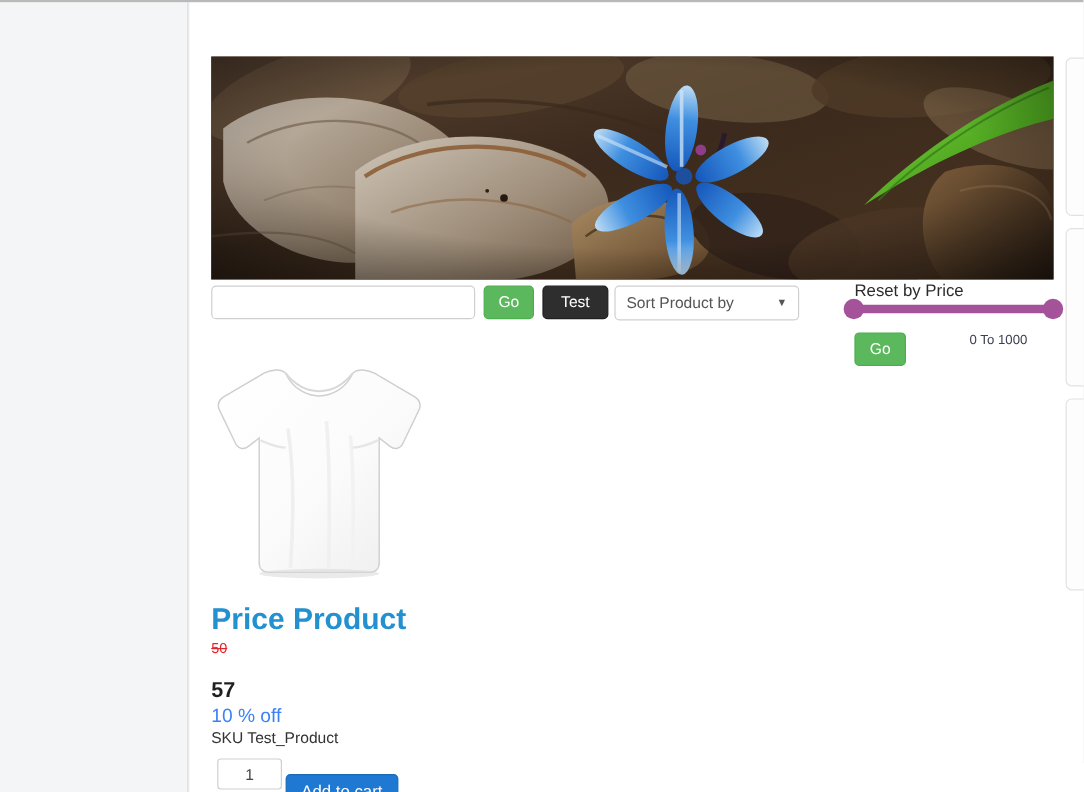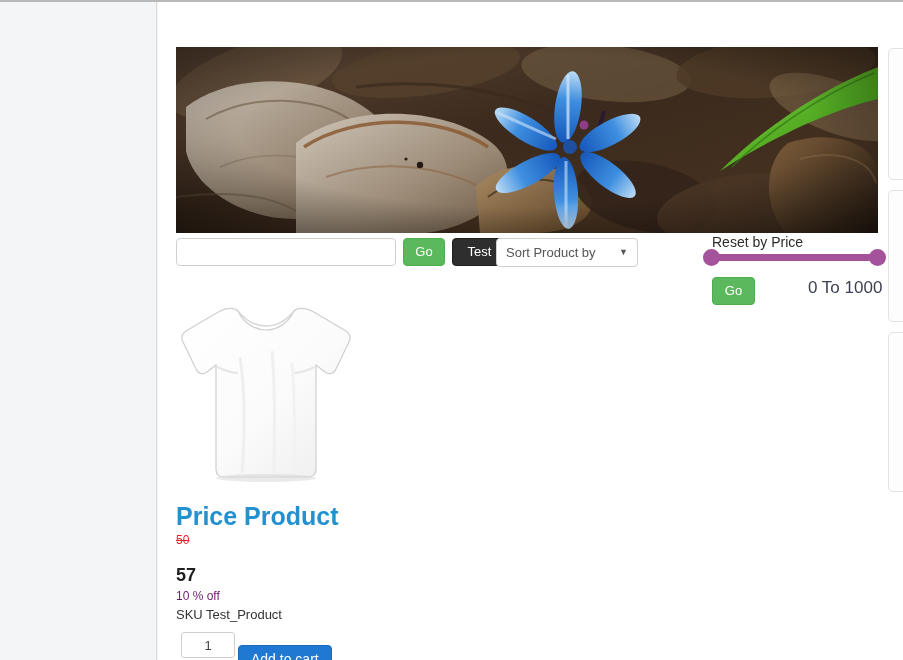--- a/index.html
+++ b/index.html
@@ -89,22 +89,22 @@
   }
   .btn-go-search {
     left: 227px; width: 42px;
     background: #5cb85c; border-color: #4cae4c; color: #fff;
   }
   .btn-reset {
     left: 276px; width: 55px;
     background: #2e2e2e; border-color: #1f1f1f; color: #fff;
   }
   .sortbox {
-    position: absolute; left: 320px; top: 0;
-    width: 142px; height: 29px;
+    position: absolute; left: 336px; top: 0;
+    width: 154px; height: 29px;
     border: 1px solid #cfcfcf; border-radius: 4px;
     background: #fff;
     color: #555; font-size: 13px;
     line-height: 27px;
     padding-left: 9px;
     cursor: pointer;
   }
   .sortbox .caret {
     position: absolute; right: 9px; top: 0;
     font-size: 9px; color: #555;
@@ -132,21 +132,21 @@
   .slider-handle.right { left: 174px; }
   .btn-go-price {
     position: absolute; left: 17px; top: 49px;
     width: 43px; height: 28px; line-height: 26px;
     background: #5cb85c; border: 1px solid #4cae4c;
     border-radius: 4px; color: #fff; font-size: 13px;
     text-align: center; cursor: pointer; user-select: none;
   }
   .price-range {
     position: absolute; left: 113px; top: 50px;
-    font-size: 17px; color: #3c3f50;
+    font-size: 11px; color: #3c3f50;
     white-space: nowrap;
   }
 
   
   .product { position: absolute; left: 18px; top: 295px; width: 500px; }
   .tshirt-wrap { position: absolute; left: 0; top: 0; width: 180px; height: 190px; }
   .tshirt-wrap svg { display: block; }
   .product-title {
     position: absolute; left: 0; top: 205px;
     font-size: 25px; font-weight: bold;
@@ -157,21 +157,21 @@
     position: absolute; left: 0; top: 236px;
     font-size: 12px; color: #e8222a;
     text-decoration: line-through;
   }
   .price-new {
     position: absolute; left: 0; top: 268px;
     font-size: 18px; font-weight: bold; color: #1f1f1f;
   }
   .discount {
     position: absolute; left: 0; top: 292px;
-    font-size: 12px; color: #701a75;
+    font-size: 16px; color: #3b82f6;
   }
   .sku {
     position: absolute; left: 0; top: 310px;
     font-size: 13px; color: #333;
   }
   .qty-input {
     position: absolute; left: 5px; top: 335px;
     width: 54px; height: 26px;
     border: 1px solid #cfcfcf; border-radius: 3px;
     text-align: center; font-size: 13px;

